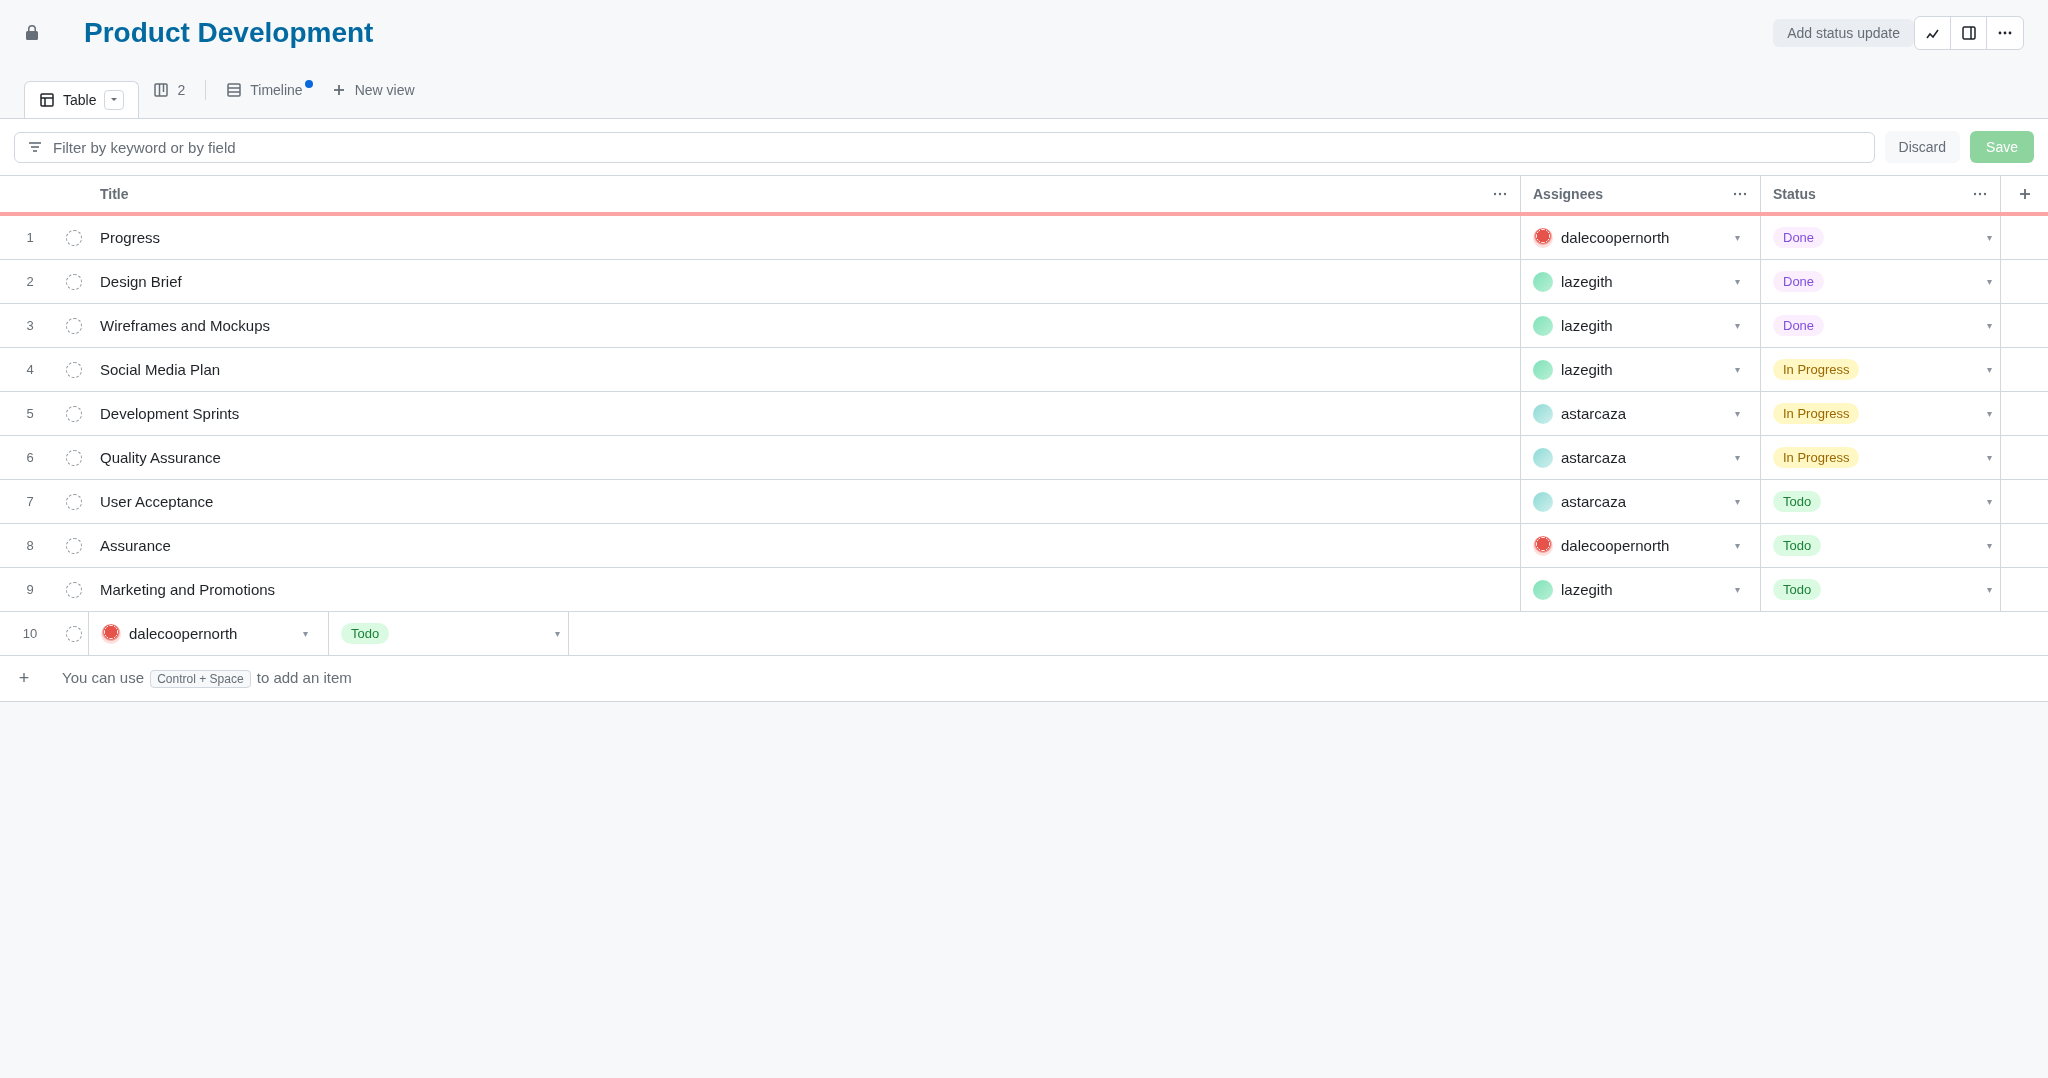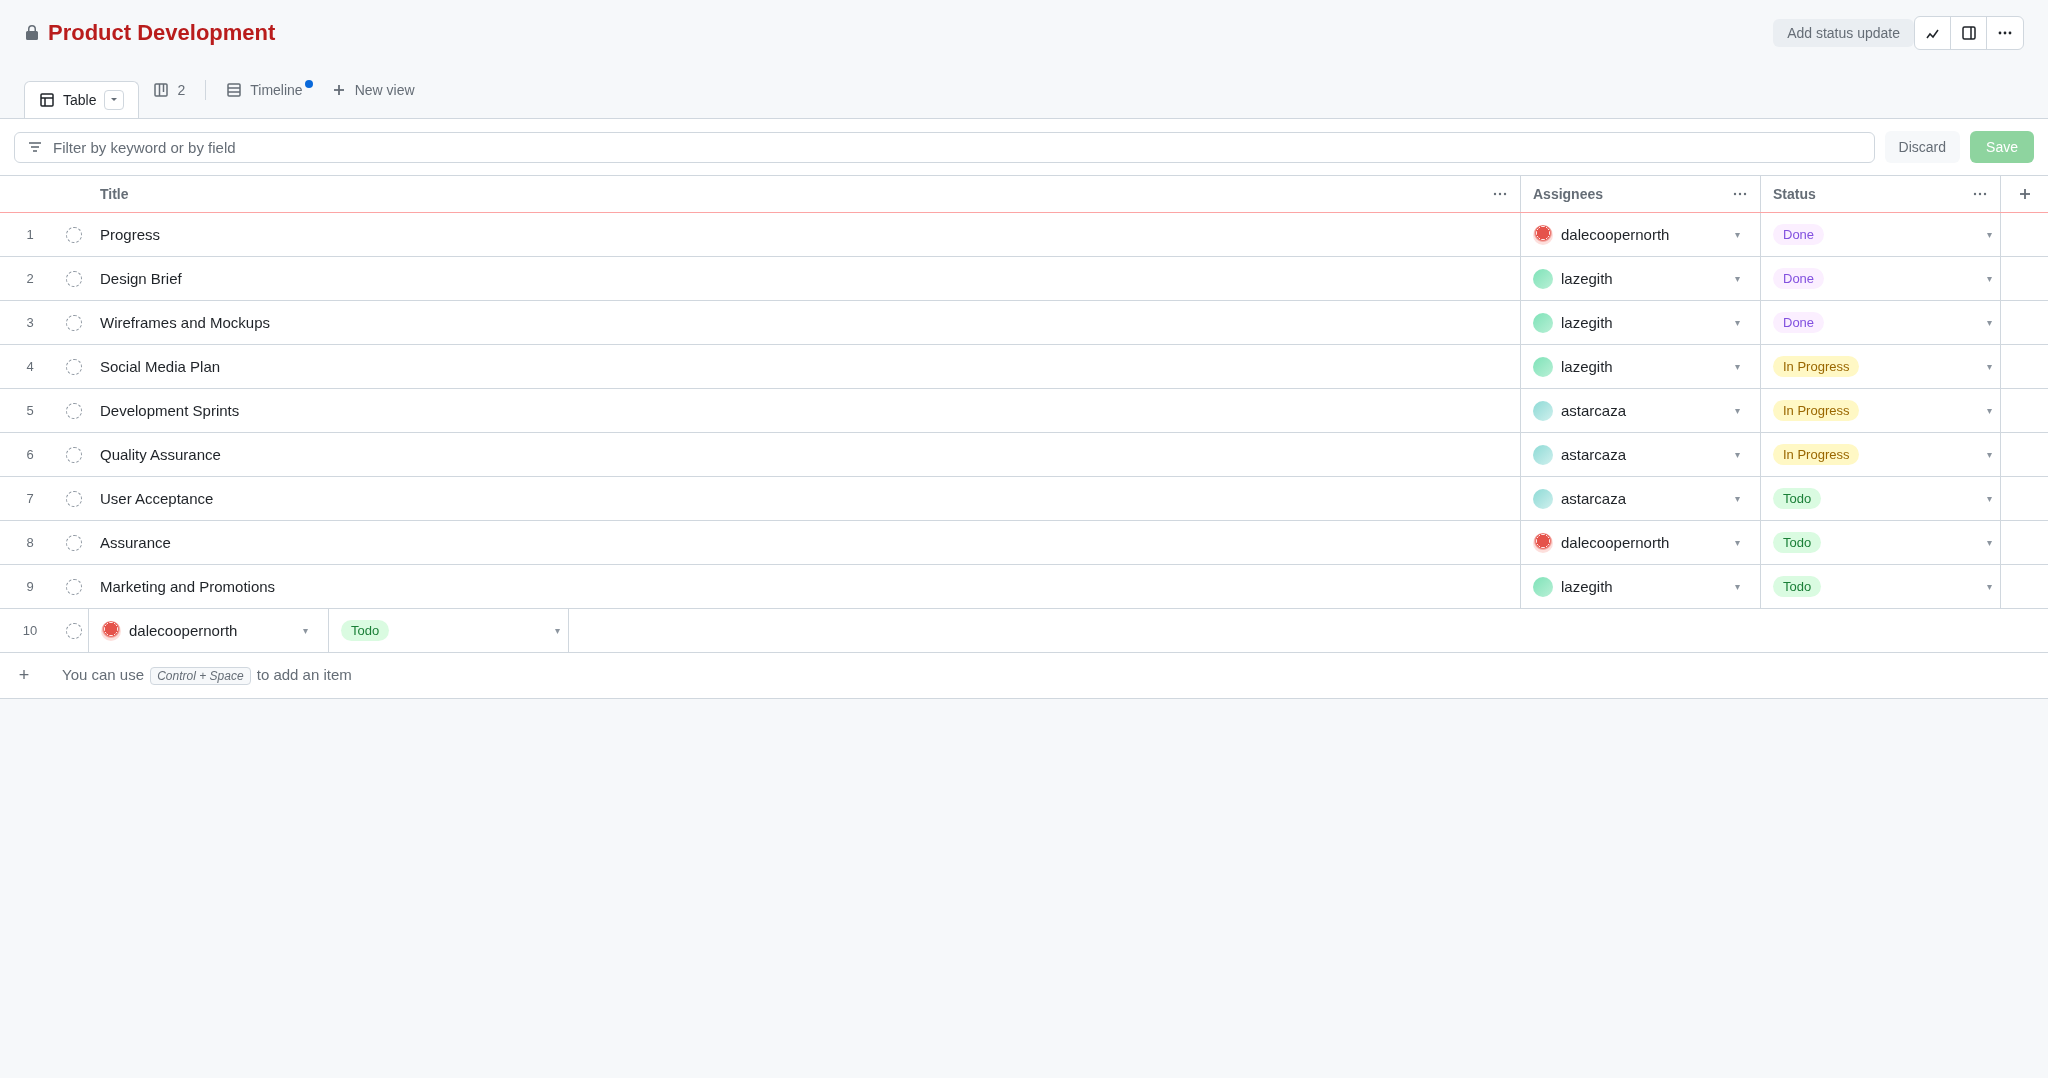--- a/index.html
+++ b/index.html
@@ -18,23 +18,24 @@
   .title-wrap {
     display: flex;
     align-items: center;
     gap: 8px;
   }
   .lock-icon {
     width: 16px; height: 16px;
     color: #656d76;
   }
   .page-title {
-    font-size: 22px;
+    font-size: 28px;
     font-weight: 600;
-    color: #b91c1c;
+    color: #0369a1;
+    margin-left: 36px;
   }
   .header-actions {
     display: flex;
     align-items: center;
   }
   .status-update-btn {
     background: #eaeef2;
     border: none;
     border-radius: 6px;
     padding: 6px 14px;
@@ -158,21 +159,21 @@
     font-size: 14px;
     font-weight: 500;
     color: #fff;
     cursor: pointer;
   }
   .table-wrap {
     background: #fff;
   }
   .table-header-row {
     display: flex;
-    border-bottom: 1px solid #fca5a5;
+    border-bottom: 4px solid #fca5a5;
     background: #fff;
   }
   .col-num { width: 60px; flex-shrink: 0; display:flex; align-items:center; justify-content:center; color:#656d76; font-size:13px; }
   .col-icon { width: 28px; flex-shrink:0; display:flex; align-items:center; justify-content:center;}
   .col-title { flex: 1; min-width: 0; }
   .col-assignee { width: 240px; flex-shrink:0; border-left:1px solid #d0d7de; }
   .col-status { width: 240px; flex-shrink:0; border-left:1px solid #d0d7de; }
   .col-add { width: 48px; flex-shrink:0; border-left:1px solid #d0d7de; display:flex; align-items:center; justify-content:center;}
   .th {
     padding: 10px 12px;
@@ -252,21 +253,20 @@
   }
   .kbd {
     display:inline-block;
     border:1px solid #d0d7de;
     border-radius:4px;
     padding: 1px 6px;
     font-size: 12px;
     color:#656d76;
     background:#f6f8fa;
     margin: 0 2px;
-    font-style: italic;
   }
   svg { display:block; }
 </style>
 </head>
 <body>
 
 <div class="header">
   <div class="title-wrap">
     <span>
       <svg class="lock-icon" viewBox="0 0 16 16" fill="currentColor">

